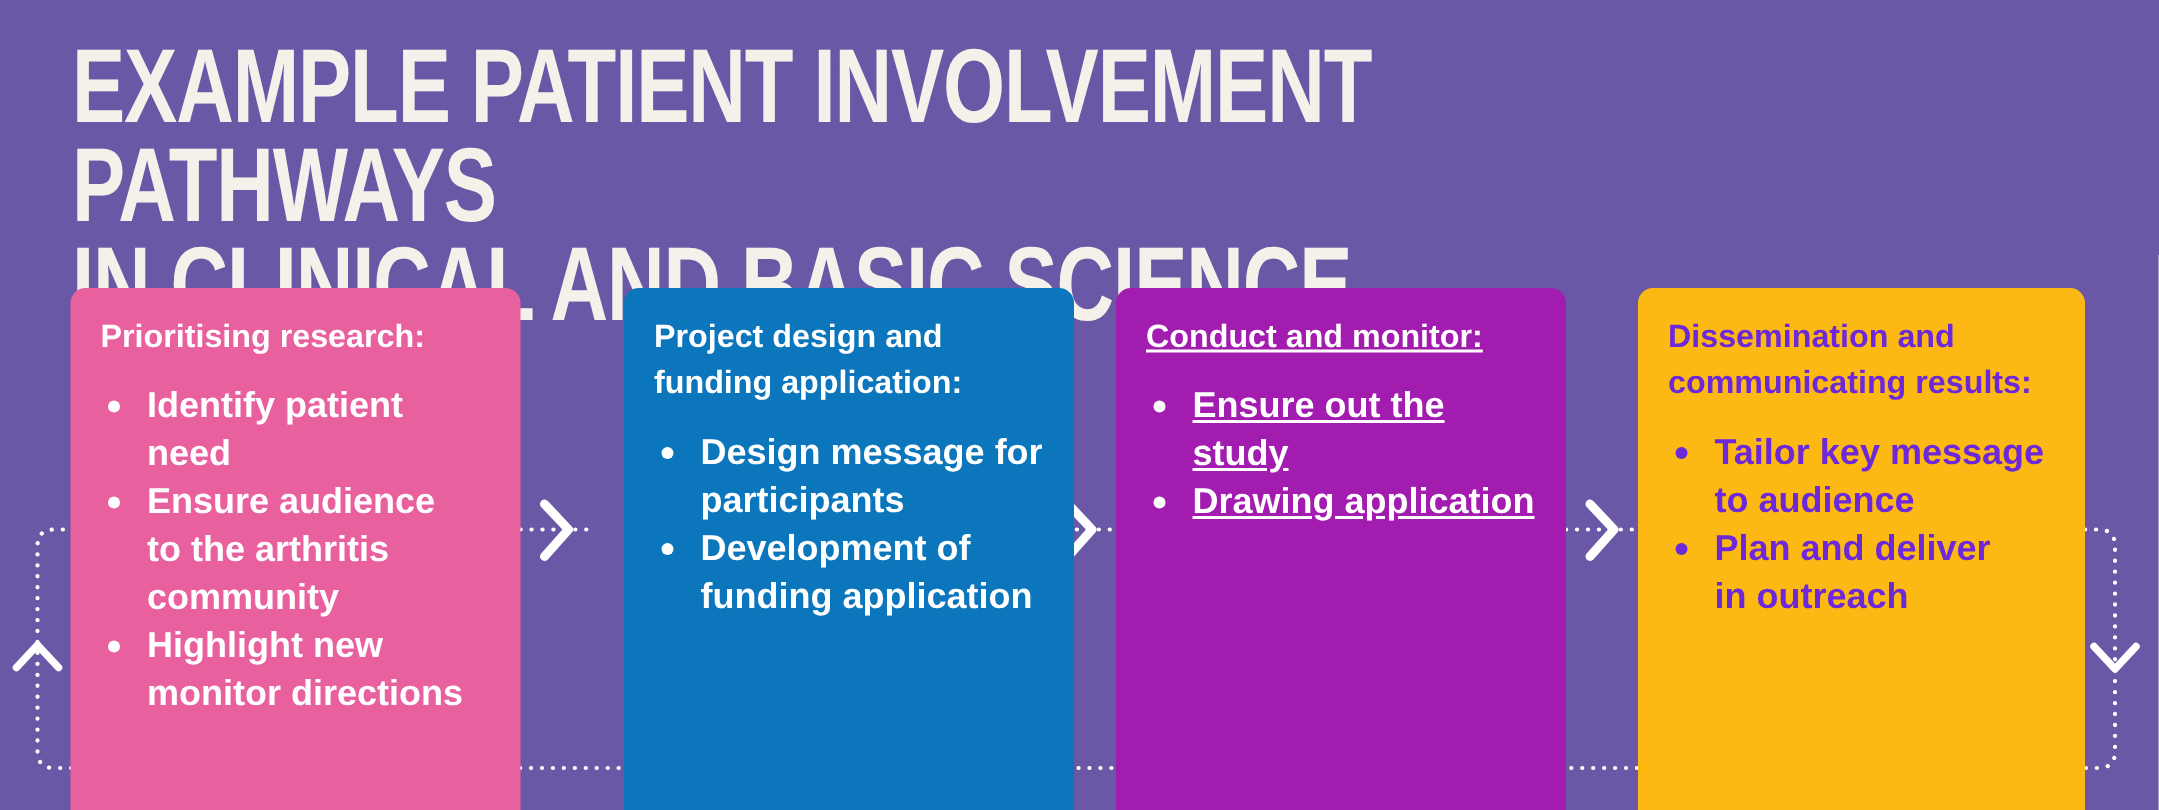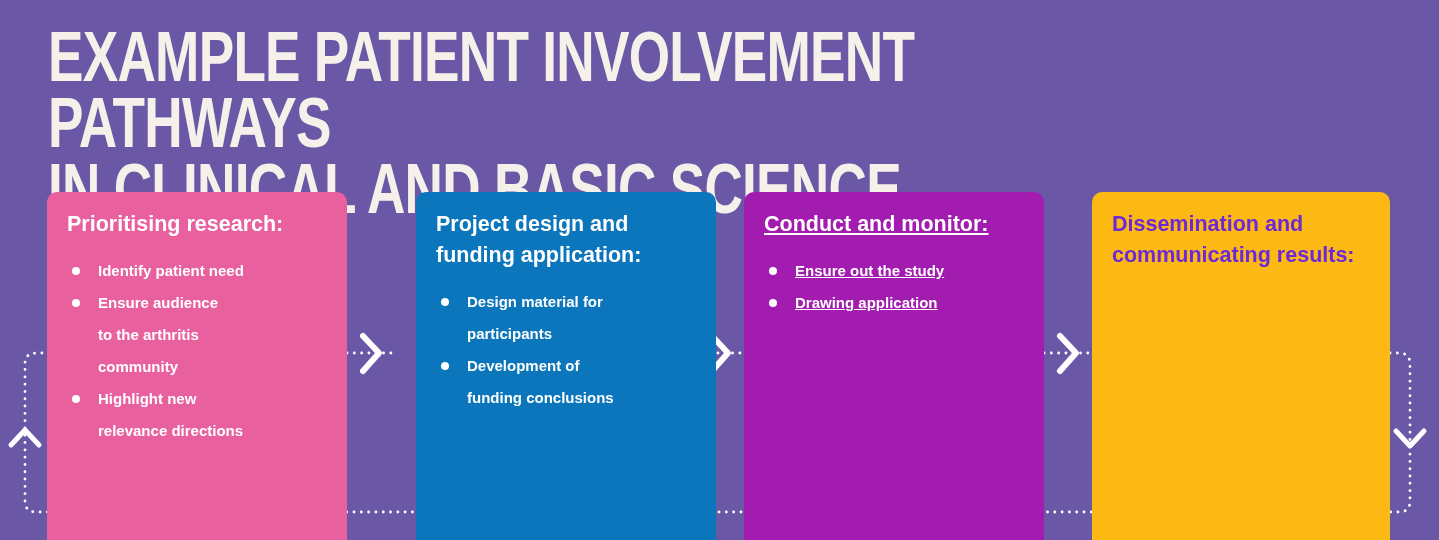--- a/index.html
+++ b/index.html
@@ -61,21 +61,21 @@
     font-weight:bold;
     white-space:pre-line;
   }
   .box ul{
     margin:0;padding:0;
     list-style:none;
   }
   .box li{
     position:relative;
     padding-left:31px;
-    font-size:15px;
+    font-size:24px;
     line-height:32px;
     font-weight:600;
     white-space:pre-line;
   }
   .box li::before{
     content:"";
     position:absolute;
     left:5px;top:12px;
     width:8px;height:8px;
     border-radius:50%;
@@ -107,41 +107,47 @@
   </svg>
 
   <section class="box box1">
     <h2>Prioritising research:</h2>
     <ul>
       <li>Identify patient need</li>
       <li>Ensure audience
 to the arthritis
 community</li>
       <li>Highlight new
-relevance directions</li>
+monitor directions</li>
     </ul>
   </section>
 
   <section class="box box2">
     <h2>Project design and
 funding application:</h2>
     <ul>
-      <li>Design material for
+      <li>Design message for
 participants</li>
       <li>Development of
-funding conclusions</li>
+funding application</li>
     </ul>
   </section>
 
   <section class="box box3">
     <h2>Conduct and monitor:</h2>
     <ul>
       <li>Ensure out the study</li>
       <li>Drawing application</li>
     </ul>
   </section>
 
   <section class="box box4">
     <h2>Dissemination and
 communicating results:</h2>
+    <ul>
+      <li>Tailor key message
+to audience</li>
+      <li>Plan and deliver
+in outreach</li>
+    </ul>
   </section>
 
 </div>
 
 </body></html>

